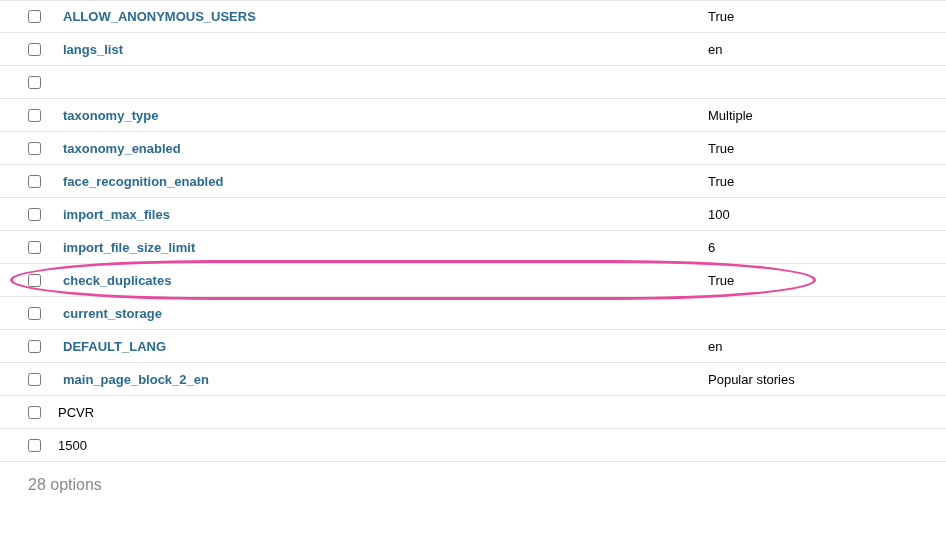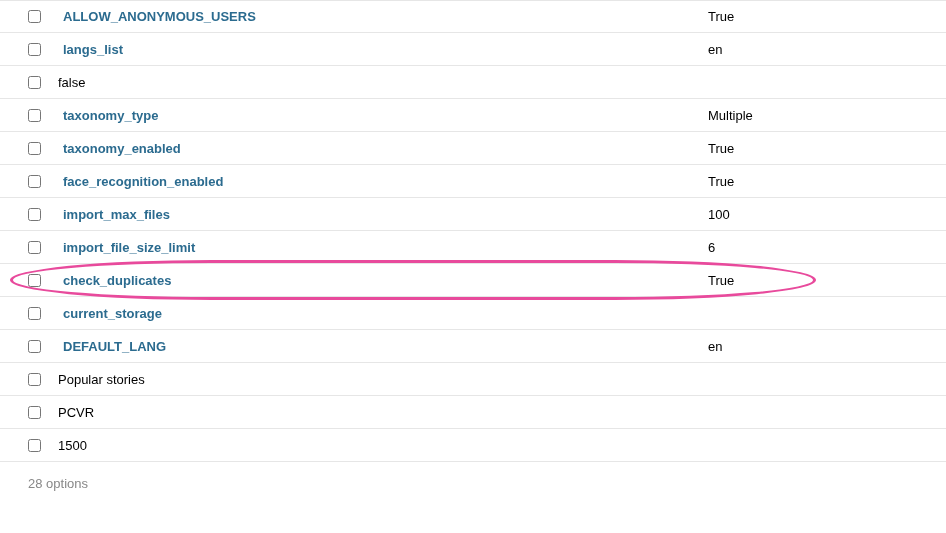--- a/index.html
+++ b/index.html
@@ -52,21 +52,21 @@
     }
     .value-cell {
       flex: 1;
       padding: 8px 10px;
       color: #000000;
       font-size: 13px;
     }
     .footer {
       padding: 14px 10px 14px 28px;
       color: #888;
-      font-size: 13px;
+      font-size: 16px;
     }
     .highlight-oval {
       position: absolute;
       border: 3px solid #e84a9c;
       border-radius: 50% / 100%;
       pointer-events: none;
       left: 10px;
       right: 130px;
       top: -4px;
       bottom: -4px;
@@ -88,21 +88,20 @@
       <div class="checkbox-cell">
         <input type="checkbox" style="">
       </div>
       <div class="key-cell"><a href="#">langs_list</a></div>
       <div class="value-cell">en</div>
     </div>
     <div class="row">
       <div class="checkbox-cell">
         <input type="checkbox" style="">
       </div>
-      <div class="value-cell">false</div>
     </div>
     <div class="row">
       <div class="checkbox-cell">
         <input type="checkbox" style="">
       </div>
       <div class="key-cell"><a href="#">taxonomy_type</a></div>
       <div class="value-cell">Multiple</div>
     </div>
     <div class="row">
       <div class="checkbox-cell">
@@ -151,20 +150,21 @@
       <div class="checkbox-cell">
         <input type="checkbox" style="">
       </div>
       <div class="key-cell"><a href="#">DEFAULT_LANG</a></div>
       <div class="value-cell">en</div>
     </div>
     <div class="row">
       <div class="checkbox-cell">
         <input type="checkbox" style="">
       </div>
+      <div class="key-cell"><a href="#">main_page_block_2_en</a></div>
       <div class="value-cell">Popular stories</div>
     </div>
     <div class="row">
       <div class="checkbox-cell">
         <input type="checkbox" style="">
       </div>
       <div class="value-cell">PCVR</div>
     </div>
     <div class="row">
       <div class="checkbox-cell">

